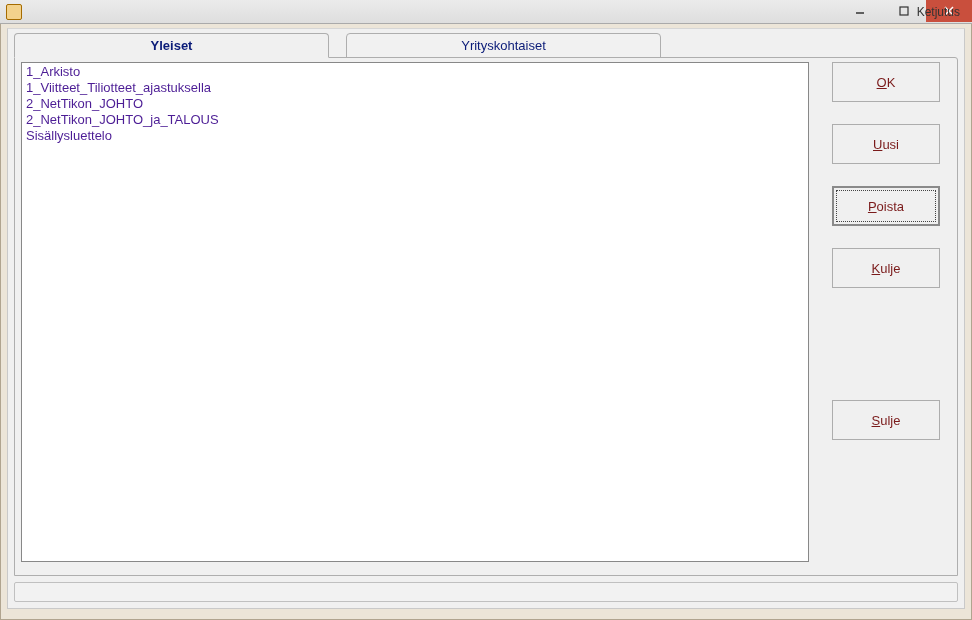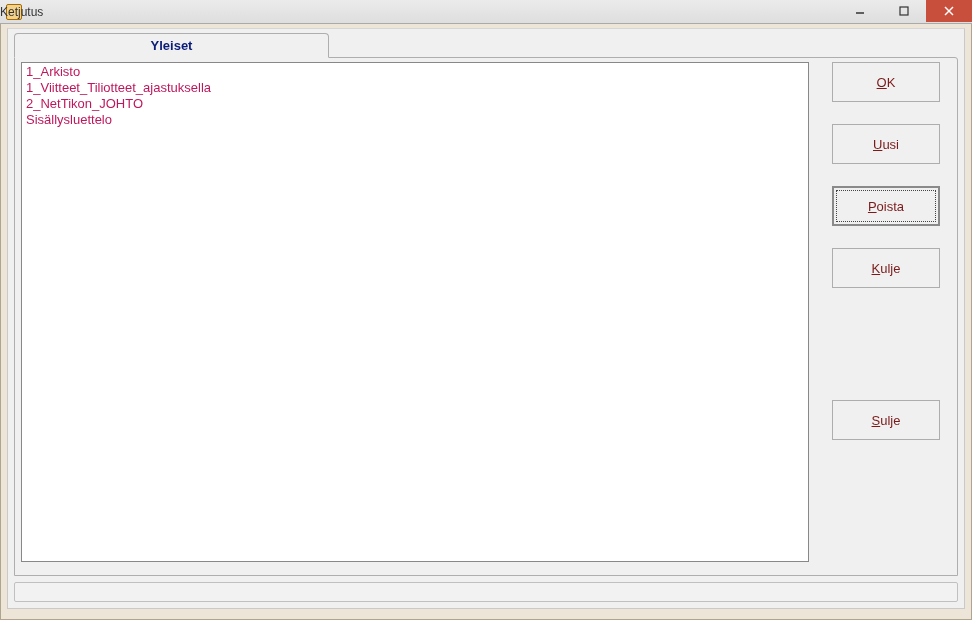--- a/index.html
+++ b/index.html
@@ -28,22 +28,22 @@
       border-radius: 2px;
       display: flex;
       align-items: center;
       justify-content: center;
       font-size: 8px;
       font-weight: bold;
       color: #5a3d00;
     }
     .titlebar .title {
       position: absolute;
-      left: 0; right: 4px;
-      text-align: left;
+      left: 0; right: 12px;
+      text-align: right;
       font-size: 12px;
       color: #333;
       pointer-events: none;
     }
     .titlebar .win-controls {
       margin-left: auto;
       display: flex;
       height: 100%;
     }
     .titlebar .win-btn {
@@ -121,21 +121,21 @@
     }
     .listbox {
       background: #ffffff;
       border: 1px solid #888;
       width: 788px;
       height: 500px;
       overflow: auto;
       padding: 1px 2px;
       font-size: 13px;
       line-height: 16px;
-      color: #be185d;
+      color: #4c1d95;
       margin-top: -6px;
     }
     .listbox .item {
       padding: 0 2px;
       white-space: nowrap;
       cursor: default;
     }
     .button-col {
       flex: 1;
       display: flex;
@@ -201,28 +201,30 @@
         </svg>
     </div>
   </div>
 </div>
 
 <div class="window-body">
   <div class="inner-frame">
 
     <div class="tabs">
       <div class="tab active">Yleiset</div>
+      <div class="tab inactive">Yrityskohtaiset</div>
     </div>
 
     <div class="tab-panel">
       <div class="content-row">
         <div class="listbox">
           <div class="item">1_Arkisto</div>
           <div class="item">1_Viitteet_Tiliotteet_ajastuksella</div>
           <div class="item">2_NetTikon_JOHTO</div>
+          <div class="item">2_NetTikon_JOHTO_ja_TALOUS</div>
           <div class="item">Sisällysluettelo</div>
         </div>
 
         <div class="button-col">
           <button class="btn">
             <span class="ul">O</span>
               <span>K</span>
           </button>
           <button class="btn">
             <span class="ul">U</span>

